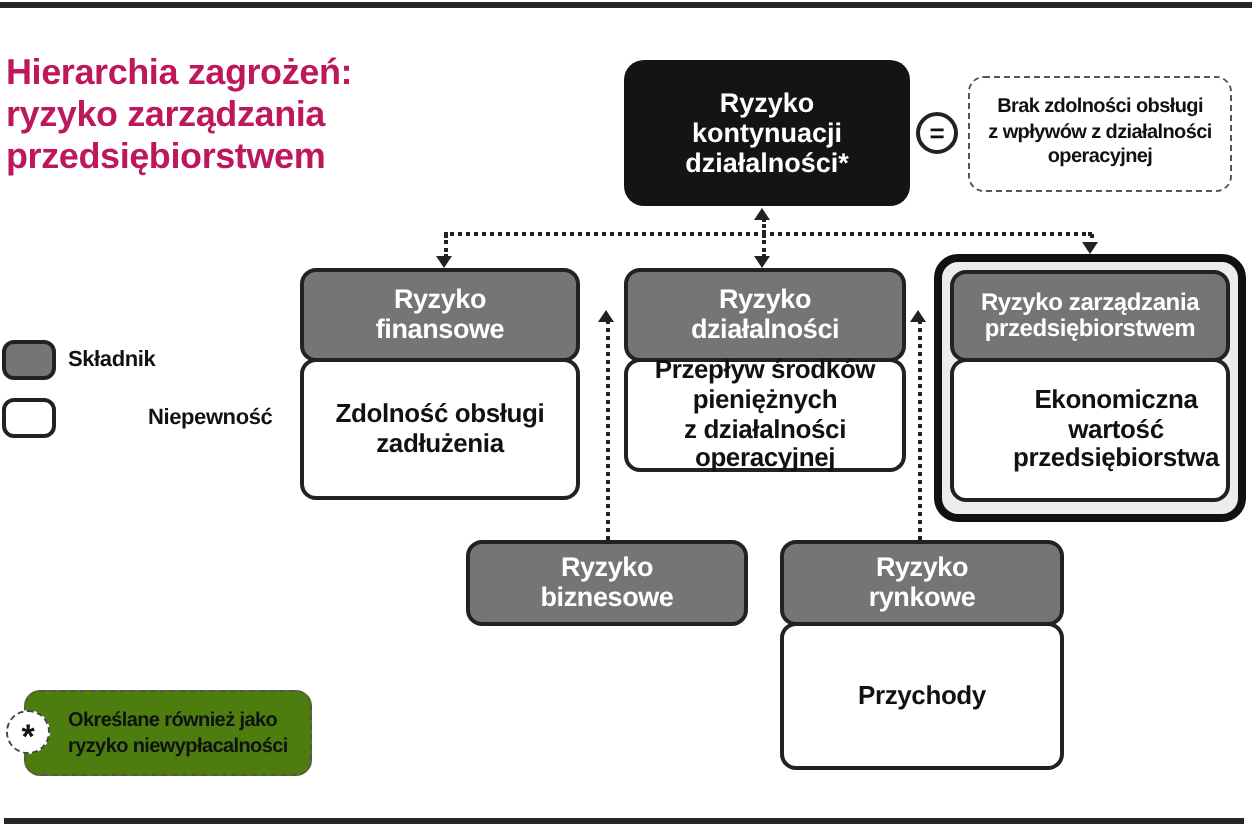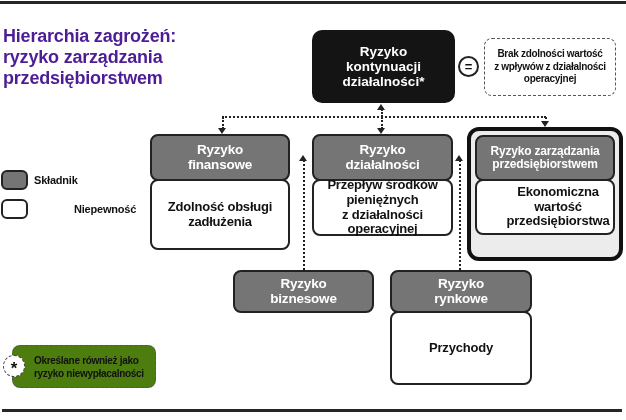--- a/index.html
+++ b/index.html
@@ -13,21 +13,21 @@
   #canvas{
     position:relative; width:626px; height:420px; background:#ffffff; overflow:hidden;
     font-family:"Liberation Sans", sans-serif;
   }
   .rule{ position:absolute; background:#262626; height:3px; }
   .rule-top{ left:0; top:1px; width:626px; }
   .rule-bottom{ left:2px; top:409px; width:620px; }
 
   .page-title{
     position:absolute; left:3px; top:26px; width:300px;
-    font-size:18px; font-weight:bold; color:#4c1d95; line-height:1.16;
+    font-size:18px; font-weight:bold; color:#be185d; line-height:1.16;
     white-space:pre-line; letter-spacing:-0.2px;
   }
 
   
   .legend-swatch{
     position:absolute; width:27px; height:20px; border:2px solid #222; border-radius:6px;
   }
   .legend-swatch.gray{ background:var(--component-gray); }
   .legend-swatch.white{ background:#fff; }
   .legend-label{
@@ -78,21 +78,21 @@
     display:flex; align-items:center; justify-content:center; text-align:center;
     color:#111; font-size:13px; font-weight:bold; line-height:1.15; white-space:pre-line;
     position:relative; z-index:2; letter-spacing:-0.2px;
   }
   .node-highlight{
     position:absolute; left:467px; top:127px; width:156px; height:134px;
     border:4px solid #111; border-radius:12px; background:var(--highlight-fill);
     padding:4px;
   }
   .node-highlight .node-header{ height:46px; font-size:12px; }
-  .node-highlight .node-body{ height:56px;padding-left:26px; }
+  .node-highlight .node-body{ height:72px;padding-left:26px; }
 
   
   .footnote-box{
     position:absolute; left:12px; top:345px; width:144px; height:43px;
     border:1.5px dashed #555; border-radius:8px; background:#4d7c0f;
     display:flex; align-items:center;
     font-size:10px; font-weight:bold; color:#111; line-height:1.3;
     white-space:pre-line; padding-left:21px; letter-spacing:-0.3px;
   }
   .footnote-circle{
@@ -117,21 +117,21 @@
 
   <div class="legend-swatch gray" style="left:1px; top:170px;"></div>
   <div class="legend-label" style="left:34px; top:174px;">Składnik</div>
   <div class="legend-swatch white" style="left:1px; top:199px;"></div>
   <div class="legend-label" style="left:34px; top:203px;padding-left:40px;">Niepewność</div>
 
   <div class="top-node">Ryzyko
 kontynuacji
 działalności*</div>
   <div class="equals-circle">=</div>
-  <div class="equals-note">Brak zdolności wartość
+  <div class="equals-note">Brak zdolności obsługi
 z wpływów z działalności
 operacyjnej</div>
 
   <div class="arrow-up" style="left:377px; top:104px;"></div>
   <div class="dotv" style="left:381px; top:109px; height:8px;"></div>
   <div class="doth" style="left:222px; top:116px; width:324px;"></div>
   <div class="dotv" style="left:222px; top:117px; height:12px;"></div>
   <div class="arrow-down" style="left:218px; top:128px;"></div>
   <div class="dotv" style="left:381px; top:117px; height:12px;"></div>
   <div class="arrow-down" style="left:377px; top:128px;"></div>

